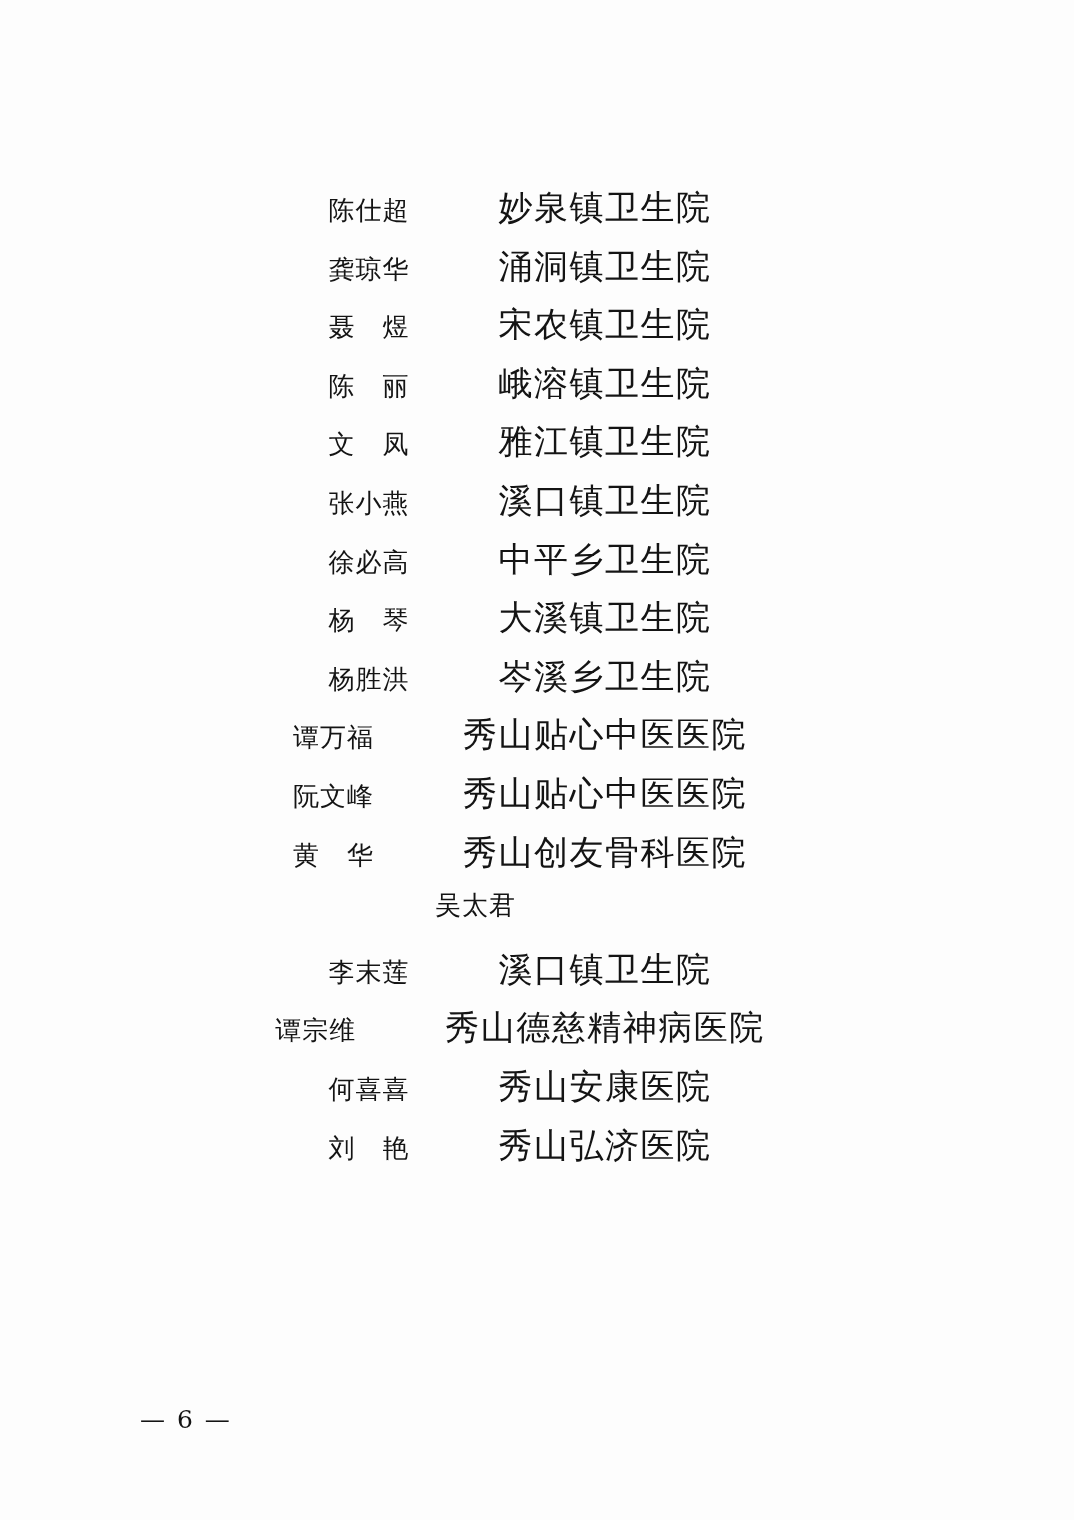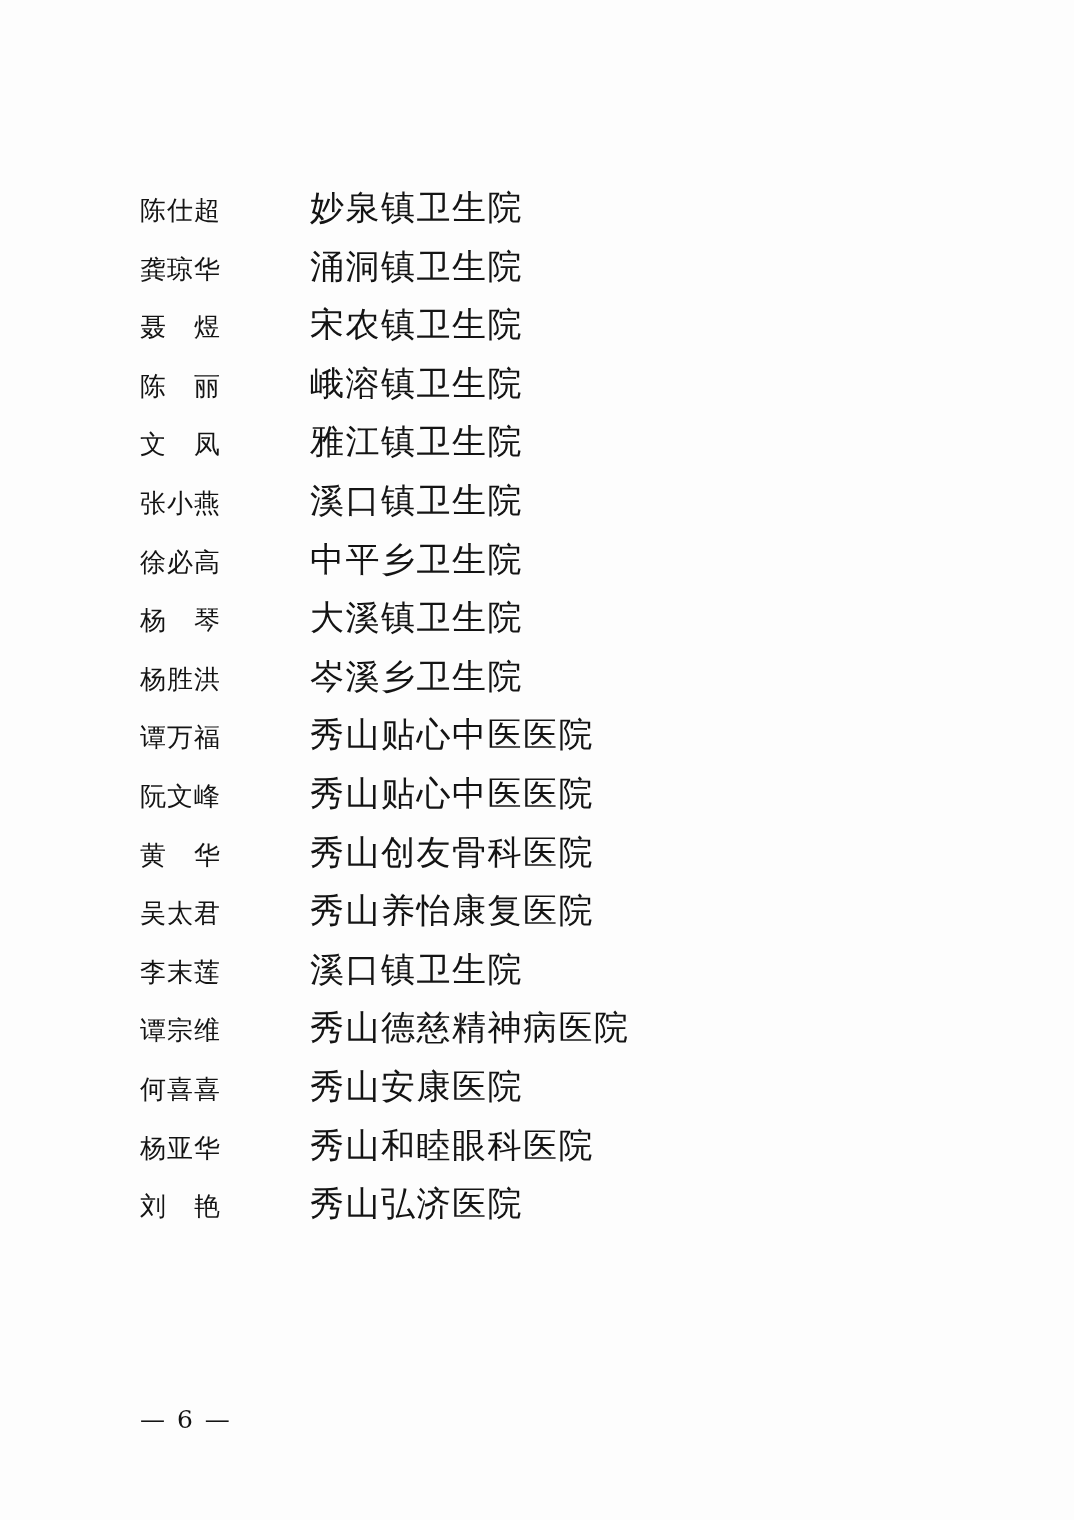--- a/index.html
+++ b/index.html
@@ -26,20 +26,21 @@
   .roster {
     position: absolute;
     left: 140px;
     top: 185px;
     width: 760px;
   }
   .roster-row {
     display: flex;
     align-items: baseline;
     height: 58.6px;
+    justify-content: center;
   }
   .name-cell {
     width: 170px;
     flex: 0 0 170px;
     font-size: 26px;
     letter-spacing: 1px;
     color: #141414;
     white-space: pre;
   }
   .org-cell {
@@ -106,37 +107,32 @@
       <div class="roster-row">
         <div class="name-cell">阮文峰</div>
         <div class="org-cell">秀山贴心中医医院</div>
       </div>
       <div class="roster-row">
         <div class="name-cell">黄　华</div>
         <div class="org-cell">秀山创友骨科医院</div>
       </div>
       <div class="roster-row">
         <div class="name-cell">吴太君</div>
-        <div class="org-cell">秀山养怡康复医院</div>
       </div>
       <div class="roster-row">
         <div class="name-cell">李末莲</div>
         <div class="org-cell">溪口镇卫生院</div>
       </div>
       <div class="roster-row">
         <div class="name-cell">谭宗维</div>
         <div class="org-cell">秀山德慈精神病医院</div>
       </div>
       <div class="roster-row">
         <div class="name-cell">何喜喜</div>
         <div class="org-cell">秀山安康医院</div>
       </div>
       <div class="roster-row">
-        <div class="name-cell">杨亚华</div>
-        <div class="org-cell">秀山和睦眼科医院</div>
-      </div>
-      <div class="roster-row">
         <div class="name-cell">刘　艳</div>
         <div class="org-cell">秀山弘济医院</div>
       </div>
     </div>
   <div class="page-number">— 6 —</div>
 </div>
 
 </body></html>

